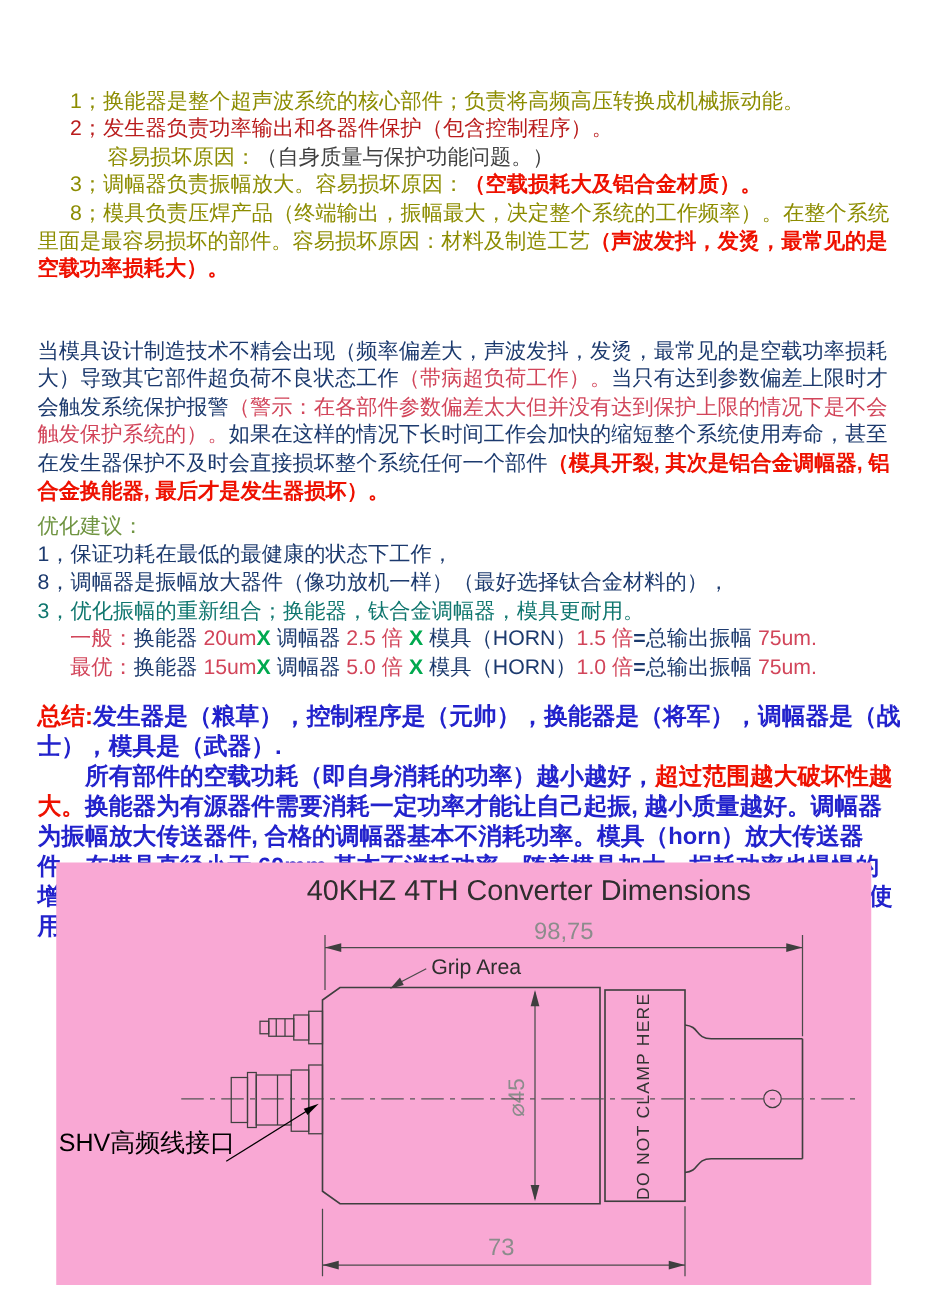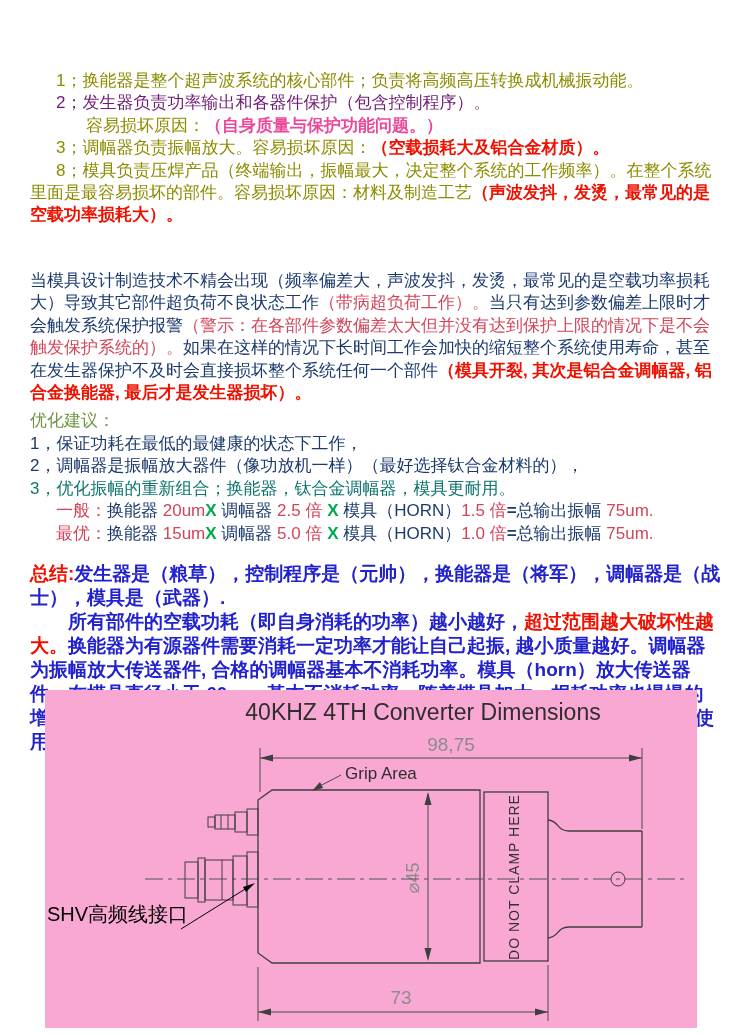--- a/index.html
+++ b/index.html
@@ -25,32 +25,32 @@
   .thin{fill:none;stroke:#3f3f3f;stroke-width:1;}
   .dimline{stroke:#4a4a4a;stroke-width:1;fill:none;}
   .dimtxt{fill:#8c8c8c;}
   .arrow{fill:#3f3f3f;stroke:none;}
 </style>
 </head>
 <body>
 
 <div id="sec1" class="sec">
   <div class="ind1"><span style="color: rgb(140, 140, 0);">1；换能器是整个超声波系统的核心部件；负责将高频高压转换成机械振动能。</span></div>
-  <div class="ind1"><span style="color: #701a75;">2；发生器负责功率输出和各器件保护（包含控制程序）。</span></div>
-  <div class="ind2"><span style="color: rgb(140, 140, 0);">容易损坏原因：</span><span style="color: #ec4899; font-weight: 700;">（自身质量与保护功能问题。）</span></div>
+  <div class="ind1"><span style="color: #b91c1c;">2；发生器负责功率输出和各器件保护（包含控制程序）。</span></div>
+  <div class="ind2"><span style="color: rgb(140, 140, 0);">容易损坏原因：</span><span style="color: #404040; font-weight: 400;">（自身质量与保护功能问题。）</span></div>
   <div class="ind1"><span style="color: rgb(140, 140, 0); text-align: center;">3；调幅器负责振幅放大。容易损坏原因：</span><span style="color: rgb(238, 17, 0); font-weight: 700;">（空载损耗大及铝合金材质）。</span></div>
   <div class="hang"><span style="color: rgb(140, 140, 0);">8；模具负责压焊产品（终端输出，振幅最大，决定整个系统的工作频率）。在整个系统里面是最容易损坏的部件。容易损坏原因：材料及制造工艺</span><span style="color: rgb(238, 17, 0); font-weight: 700;">（声波发抖，发烫，最常见的是空载功率损耗大）。</span></div>
 </div>
 
 <div id="sec2" class="sec"><span style="color: rgb(28, 58, 110);">当模具设计制造技术不精会出现（频率偏差大，声波发抖，发烫，最常见的是空载功率损耗大）导致其它部件超负荷不良状态工作</span><span style="color: rgb(210, 69, 90);">（带病超负荷工作）。</span><span style="color: rgb(28, 58, 110);">当只有达到参数偏差上限时才会触发系统保护报警</span><span style="color: rgb(210, 69, 90);">（警示：在各部件参数偏差太大但并没有达到保护上限的情况下是不会触发保护系统的）。</span><span style="color: rgb(28, 58, 110);">如果在这样的情况下长时间工作会加快的缩短整个系统使用寿命，甚至在发生器保护不及时会直接损坏整个系统任何一个部件</span><span style="color: rgb(238, 17, 0); font-weight: 700;">（模具开裂, 其次是铝合金调幅器, 铝合金换能器, 最后才是发生器损坏）。</span></div>
 
 <div id="sec3" class="sec">
   <div><span style="color: rgb(111, 148, 65);">优化建议：</span></div>
   <div><span style="color: rgb(28, 58, 110);">1，保证功耗在最低的最健康的状态下工作，</span></div>
-  <div><span style="color: rgb(28, 58, 110);">2，调幅器是振幅放大器件（像功放机一样）（最好选择钛合金材料的），</span></div>
+  <div><span style="color: rgb(28, 58, 110);">8，调幅器是振幅放大器件（像功放机一样）（最好选择钛合金材料的），</span></div>
   <div><span style="color: #0f766e; text-align: right;">3，优化振幅的重新组合；换能器，钛合金调幅器，模具更耐用。</span></div>
   <div class="ind1"><span style="color: rgb(210, 69, 90);">一般：</span><span style="color: rgb(28, 58, 110);">换能器 </span><span style="color: rgb(210, 69, 90);">20um</span><span style="color: rgb(0, 169, 79); font-weight: 700;">X</span><span style="color: rgb(28, 58, 110);"> 调幅器 </span><span style="color: rgb(210, 69, 90);">2.5 倍 </span><span style="color: rgb(0, 169, 79); font-weight: 700;">X</span><span style="color: rgb(28, 58, 110);"> 模具（HORN）</span><span style="color: rgb(210, 69, 90);">1.5 倍</span><span style="color: rgb(28, 58, 110); font-weight: 700;">=</span><span style="color: rgb(28, 58, 110);">总输出振幅 </span><span style="color: rgb(210, 69, 90);">75um.</span></div>
   <div class="ind1"><span style="color: rgb(210, 69, 90);">最优：</span><span style="color: rgb(28, 58, 110);">换能器 </span><span style="color: rgb(210, 69, 90);">15um</span><span style="color: rgb(0, 169, 79); font-weight: 700;">X</span><span style="color: rgb(28, 58, 110);"> 调幅器 </span><span style="color: rgb(210, 69, 90);">5.0 倍 </span><span style="color: rgb(0, 169, 79); font-weight: 700;">X</span><span style="color: rgb(28, 58, 110);"> 模具（HORN）</span><span style="color: rgb(210, 69, 90);">1.0 倍</span><span style="color: rgb(28, 58, 110); font-weight: 700;">=</span><span style="color: rgb(28, 58, 110);">总输出振幅 </span><span style="color: rgb(210, 69, 90);">75um.</span></div>
 </div>
 
 <div id="sec4" class="sec">
   <div><span style="color: rgb(238, 17, 0); font-weight: 700;">总结:</span><span style="color: rgb(34, 34, 204); font-weight: 700;">发生器是（粮草），控制程序是（元帅），换能器是（将军），调幅器是（战士），模具是（武器）.</span></div>
   <div class="firstind"><span style="color: rgb(34, 34, 204); font-weight: 700;">所有部件的空载功耗（即自身消耗的功率）越小越好，</span><span style="color: rgb(238, 17, 0); font-weight: 700;">超过范围越大破坏性越大。</span><span style="color: rgb(34, 34, 204); font-weight: 700;">换能器为有源器件需要消耗一定功率才能让自己起振, 越小质量越好。调幅器为振幅放大传送器件, 合格的调幅器基本不消耗功率。模具（horn）放大传送器件，在模具直径小于 60mm 基本不消耗功率。随着模具加大，损耗功率也慢慢的增加，所以模具的损耗功率越小越好。保证模具在良好的工作状态，才能使模具使用寿命更长。</span></div>
 </div>
 

